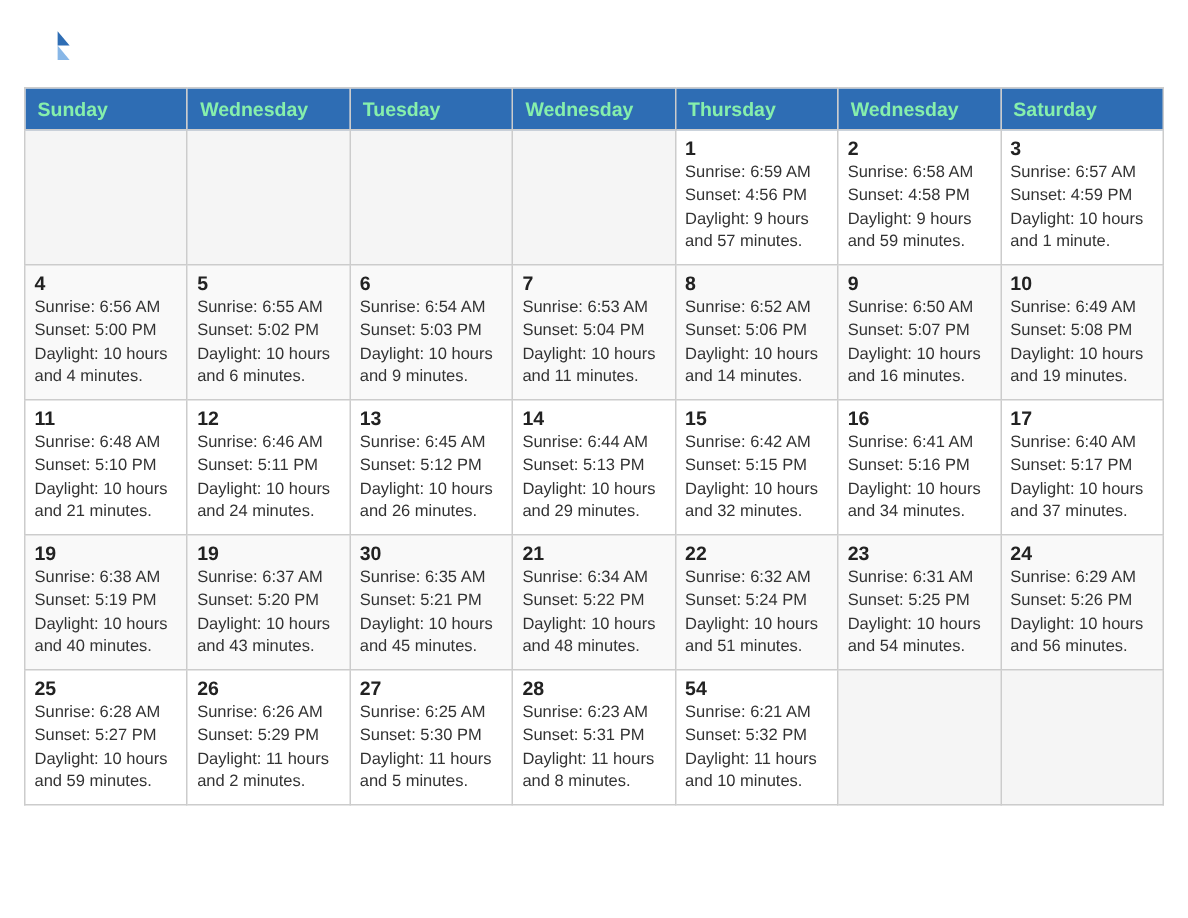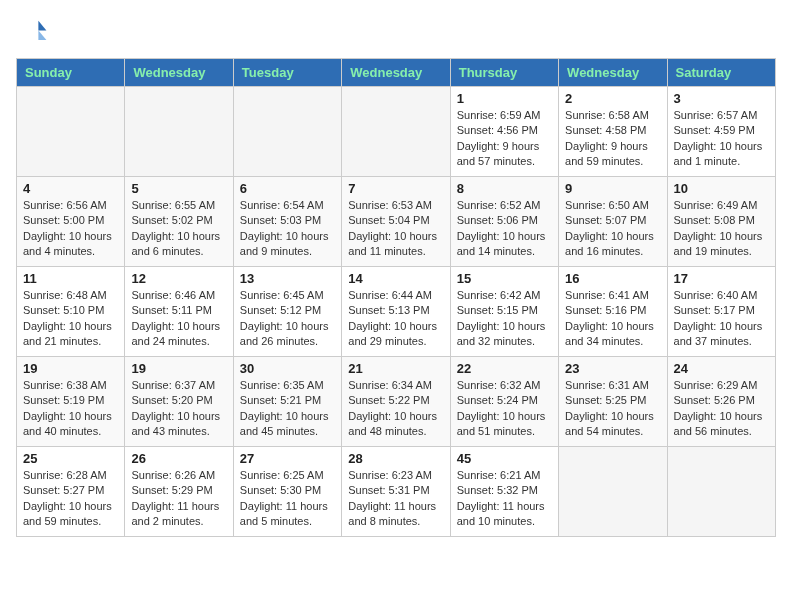--- a/index.html
+++ b/index.html
@@ -248,20 +248,20 @@
         </td>
         <td>
           <span class="day-num">27</span>
           <div class="day-info">Sunrise: 6:25 AM<br>Sunset: 5:30 PM<br>Daylight: 11 hours and 5 minutes.</div>
         </td>
         <td>
           <span class="day-num">28</span>
           <div class="day-info">Sunrise: 6:23 AM<br>Sunset: 5:31 PM<br>Daylight: 11 hours and 8 minutes.</div>
         </td>
         <td>
-          <span class="day-num">45</span>
+          <span class="day-num">54</span>
           <div class="day-info">Sunrise: 6:21 AM<br>Sunset: 5:32 PM<br>Daylight: 11 hours and 10 minutes.</div>
         </td>
         <td class="empty-cell"></td>
         <td class="empty-cell"></td>
       </tr>
     </tbody>
 </table>
 
 </body></html>

